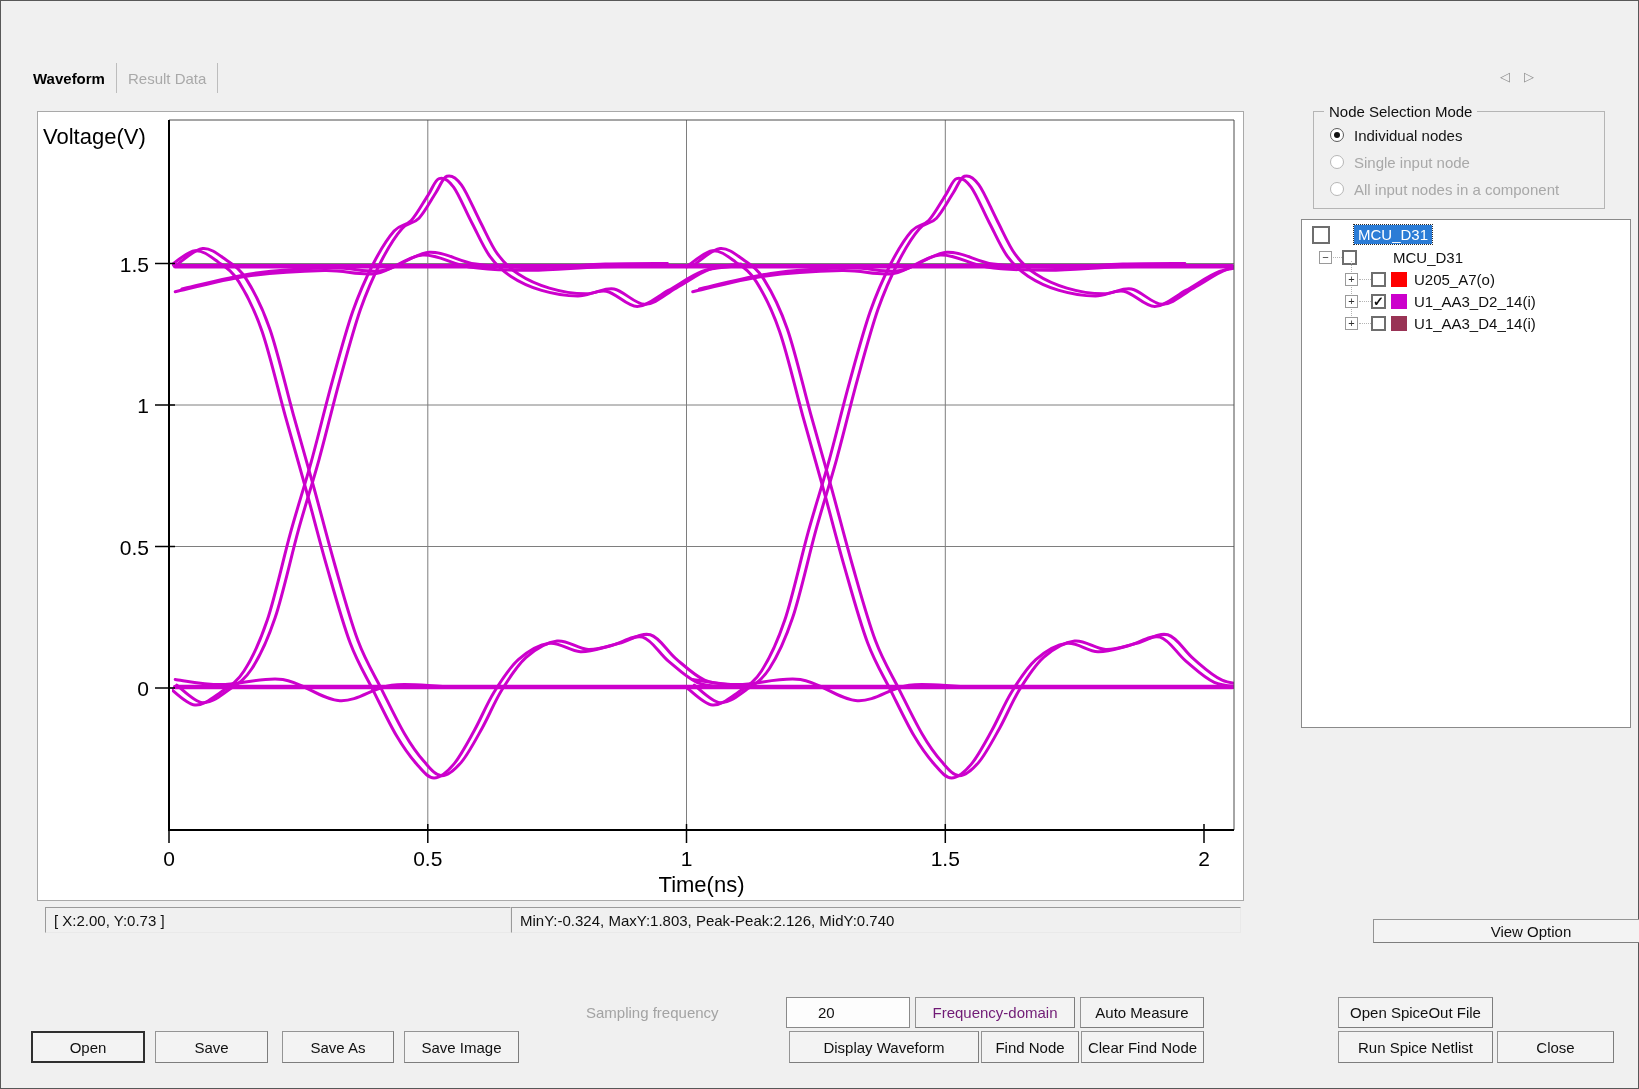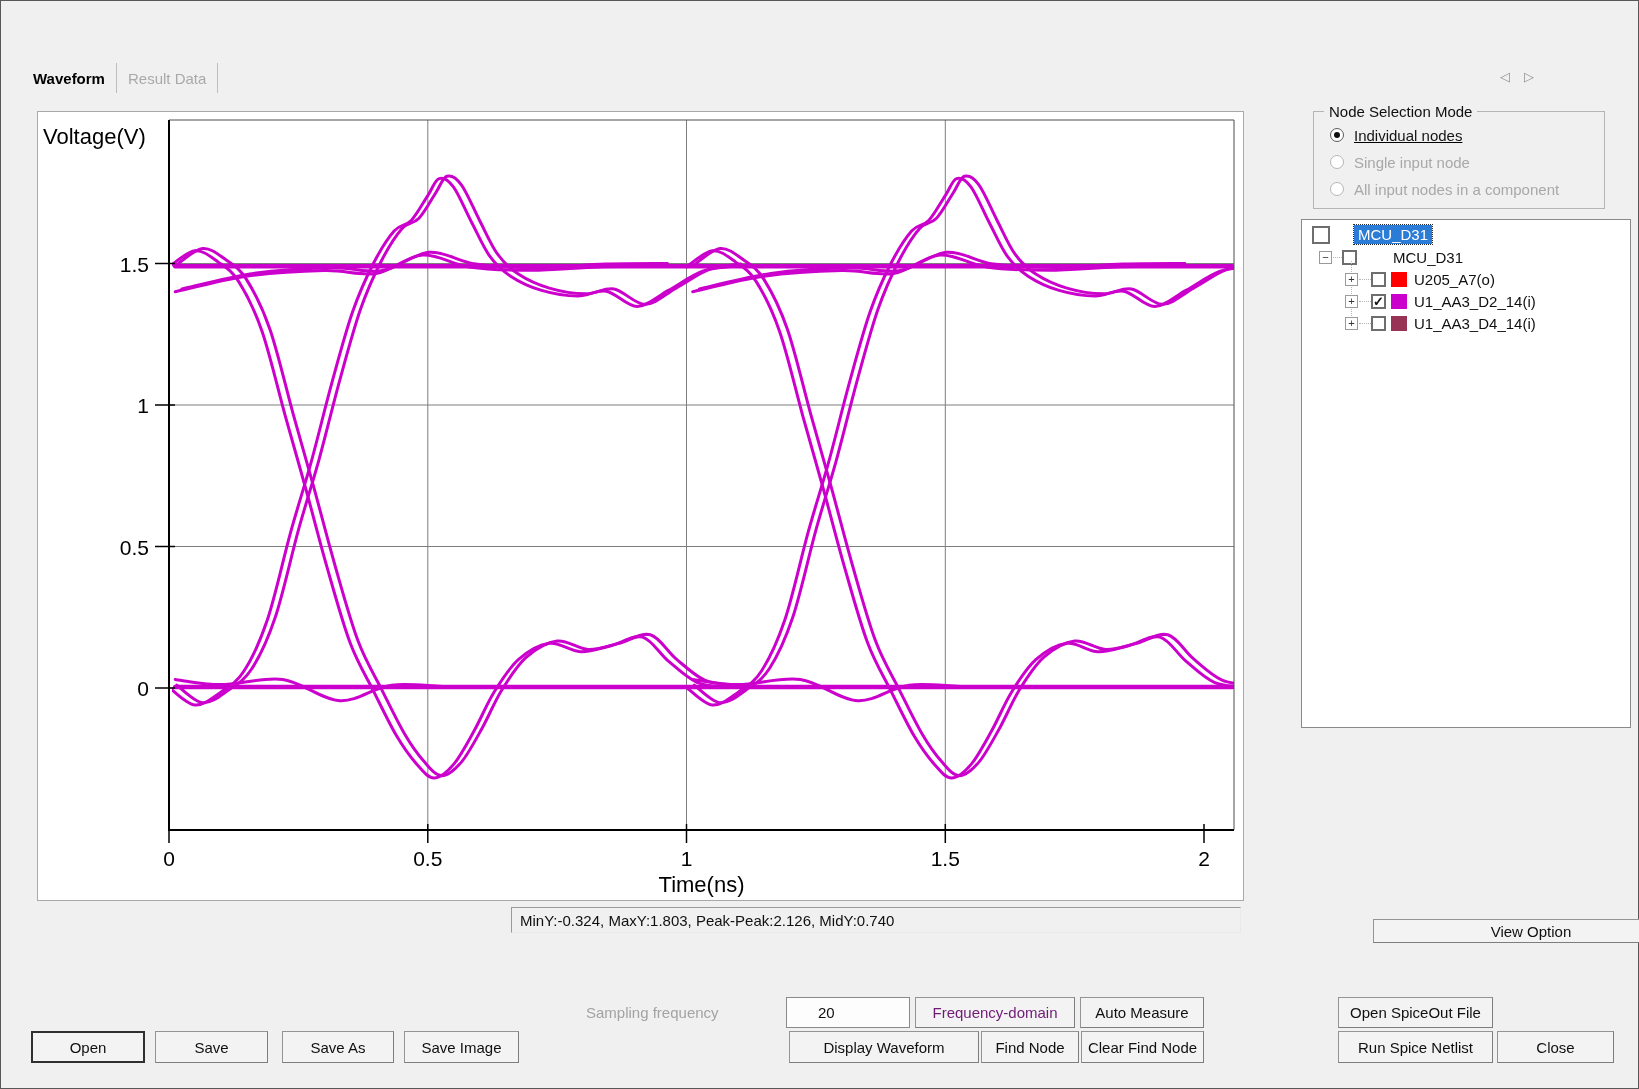--- a/index.html
+++ b/index.html
@@ -131,27 +131,30 @@
           <line x1="648.5" y1="712" x2="648.5" y2="731" stroke="#000" stroke-width="1.5"></line>
           <text x="648.5" y="754" font-size="21" fill="#000" font-family="&quot;Liberation Sans&quot;,sans-serif" text-anchor="middle">1</text>
           <line x1="907.3" y1="712" x2="907.3" y2="731" stroke="#000" stroke-width="1.5"></line>
           <text x="907.3" y="754" font-size="21" fill="#000" font-family="&quot;Liberation Sans&quot;,sans-serif" text-anchor="middle">1.5</text>
           <line x1="1166" y1="712" x2="1166" y2="731" stroke="#000" stroke-width="1.5"></line>
           <text x="1166" y="754" font-size="21" fill="#000" font-family="&quot;Liberation Sans&quot;,sans-serif" text-anchor="middle">2</text>
         </g>
       </svg>
   </div>
 
+  <div class="statusbar-cell status-left">
+    <span>[ X:2.00, Y:0.73 ]</span>
+  </div>
   <div class="statusbar-cell status-right">
     <span>MinY:-0.324, MaxY:1.803, Peak-Peak:2.126, MidY:0.740</span>
   </div>
 
   <div class="groupbox">
     <span class="gb-title">Node Selection Mode</span>
-    <div class="nsrow" style="top:12px;text-decoration:underline;">
+    <div class="nsrow" style="top:12px;">
       <span class="radio on"></span>
       <span class="lbl">Individual nodes</span>
     </div>
     <div class="nsrow" style="top:39px;">
       <span class="radio dis"></span>
       <span class="lbl dis">Single input node</span>
     </div>
     <div class="nsrow" style="top:66px;">
       <span class="radio dis"></span>
       <span class="lbl dis">All input nodes in a component</span>

